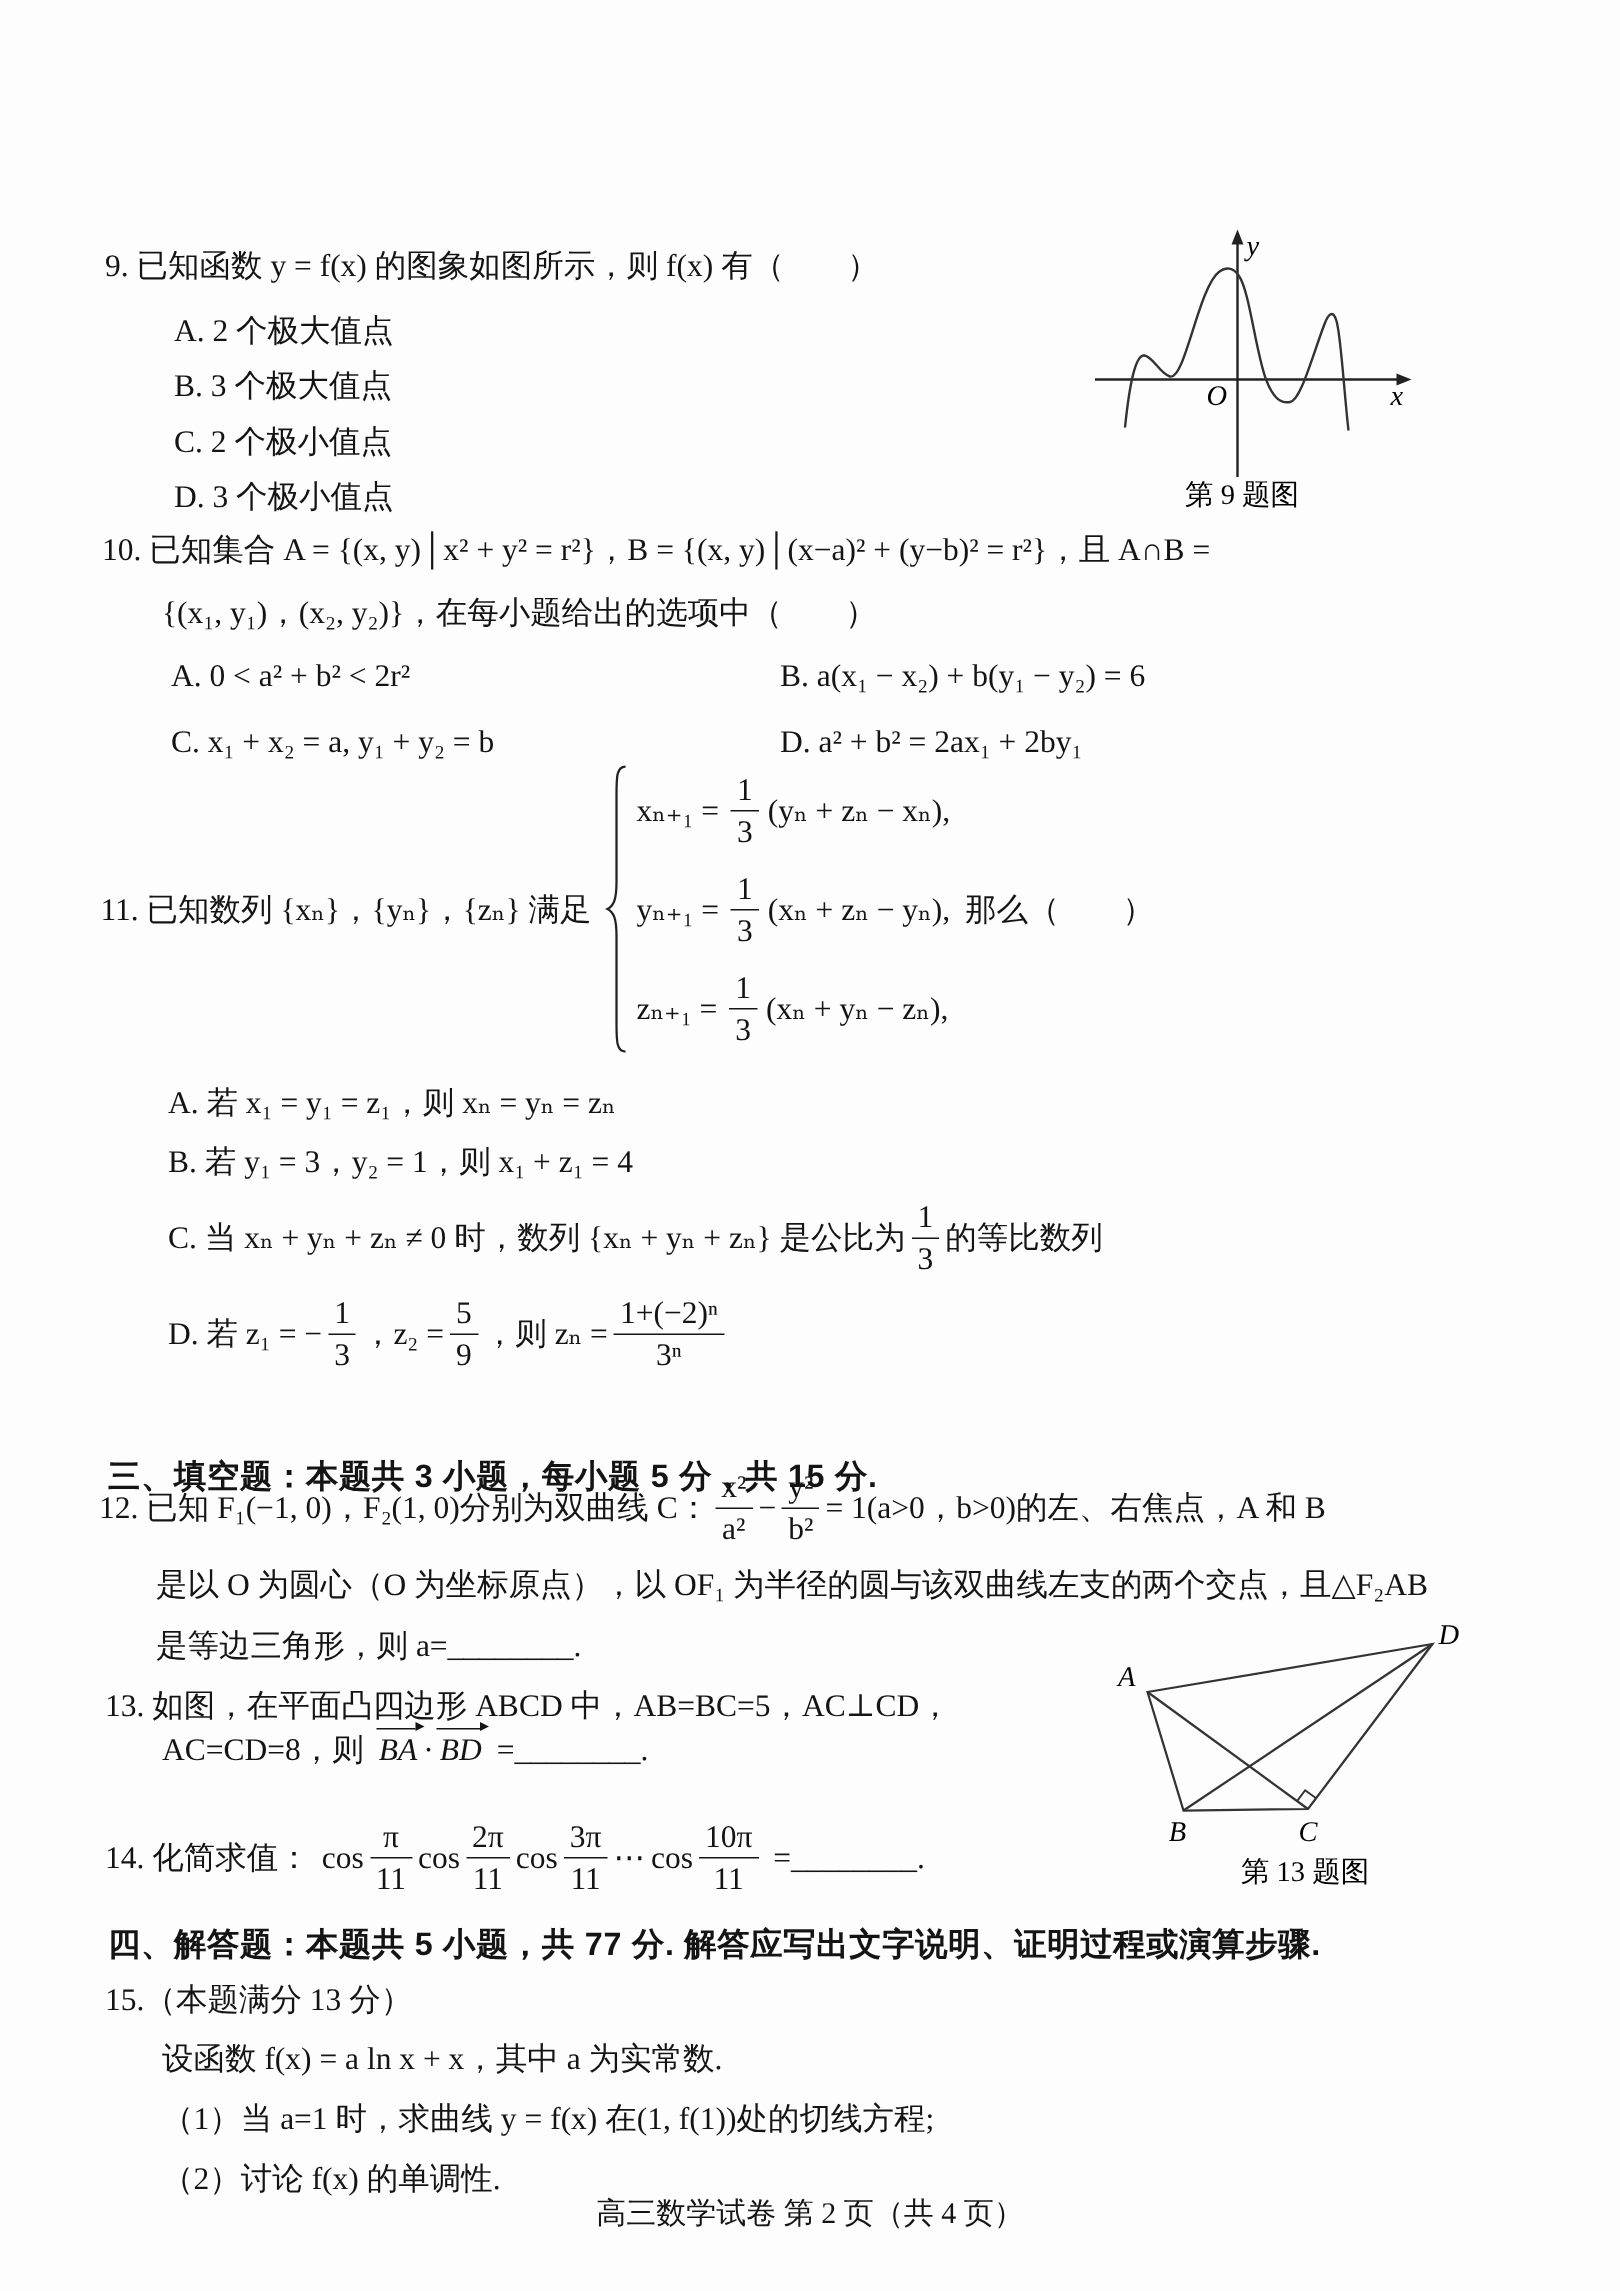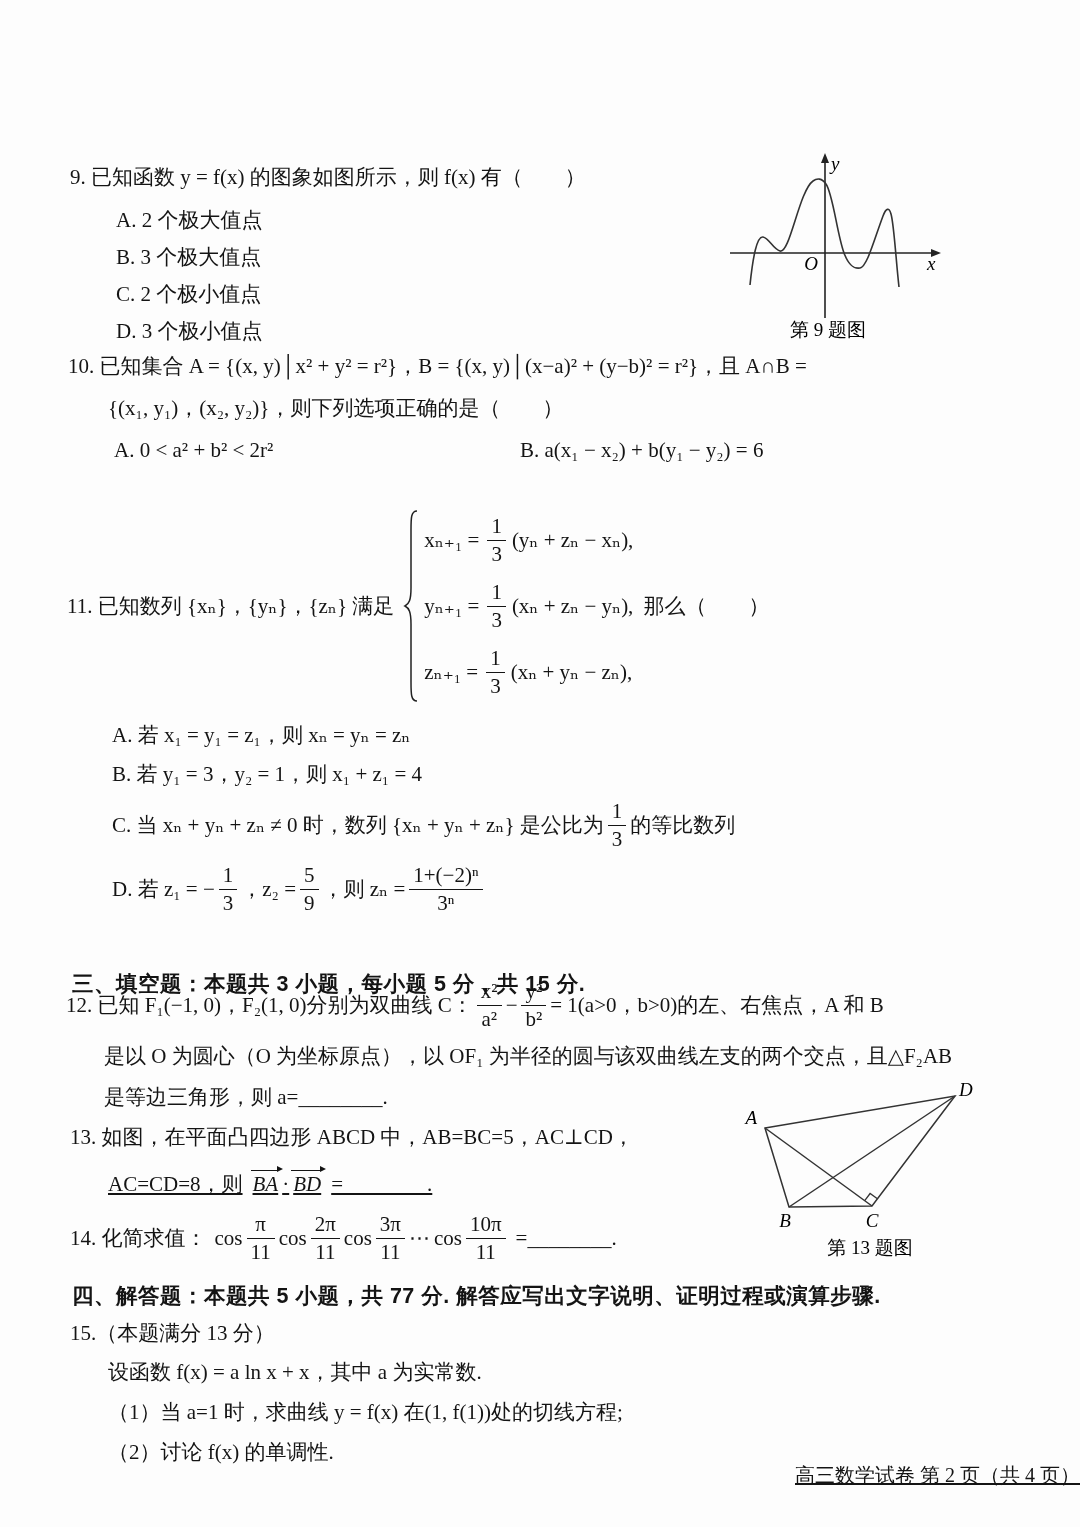--- a/index.html
+++ b/index.html
@@ -26,21 +26,21 @@
   .vec { position:relative; display:inline-block; padding:0 4px; font-style:italic; }
   .vec::before { content:""; position:absolute; left:2px; right:5px; top:-2px; border-top:1.4px solid #141414; }
   .vec::after { content:""; position:absolute; right:-1px; top:-5.5px; width:0; height:0;
     border-top:3.5px solid transparent; border-bottom:3.5px solid transparent; border-left:6px solid #141414; }
   .optrow { display:flex; line-height:44px; white-space:nowrap; }
   .optrow .ca { width:360px; padding-left:46px; }
   .optrow .cb { padding-left:46px; }
   svg text { font-family:"Liberation Serif","DejaVu Serif","DejaVu Sans",serif; }
   svg .mi { font-style:italic; font-size:19px; }
   svg .cap { font-size:19px; }
-  .footer { position:absolute; top:1462px; left:0; width:100%; text-align:right; font-size:20px;text-decoration:underline; }
+  .footer { position:absolute; top:1462px; left:0; width:100%; text-align:center; font-size:20px; }
 </style>
 </head>
 <body>
 
 <div class="page">
 
 
   <div class="abs" style="top:162px; left:70px; width:620px;">
     <div class="line">9.  已知函数 y = f(x) 的图象如图所示，则 f(x) 有（　　）</div>
     <div style="margin-top:10px;">
@@ -67,24 +67,28 @@
              C 183,62 186,61 188,68
              C 191,78 193,115 196,141" fill="none" stroke="#333" stroke-width="1.6"></path>
     <text x="128" y="24" class="mi">y</text>
     <text x="115" y="124" text-anchor="end" class="mi">O</text>
     <text x="224" y="124" class="mi">x</text>
     <text x="125" y="190" text-anchor="middle" class="cap">第 9 题图</text>
   </svg>
 
   <div class="abs" style="top:344px; left:68px; width:960px;">
     <div class="line" style="line-height:44px;">10. 已知集合 A = {(x, y)│x² + y² = r²}，B = {(x, y)│(x−a)² + (y−b)² = r²}，且 A∩B =</div>
-    <div class="line" style="line-height:40px; padding-left:40px;">{(x₁, y₁)，(x₂, y₂)}，则下列选项正确的是（　　）</div>
+    <div class="line" style="line-height:40px; padding-left:40px;">{(x₁, y₁)，(x₂, y₂)}，在每小题给出的选项中（　　）</div>
     <div class="optrow">
       <div class="ca">A.  0 &lt; a² + b² &lt; 2r²</div>
       <div class="cb">B.  a(x₁ − x₂) + b(y₁ − y₂) = 6</div>
+    </div>
+    <div class="optrow">
+      <div class="ca">C.  x₁ + x₂ = a,  y₁ + y₂ = b</div>
+      <div class="cb">D.  a² + b² = 2ax₁ + 2by₁</div>
     </div>
   </div>
 
   <div class="abs mrow" style="top:505px; left:67px; height:202px;">
     <span>11. 已知数列 {xₙ}，{yₙ}，{zₙ} 满足</span>
     <svg width="18" height="196" viewBox="0 0 18 196" style="margin:0 4px 0 8px;">
       <path d="M15,3 C9,3 9,10 9,22 L9,80 C9,92 7,96 3,98 C7,100 9,104 9,116 L9,174 C9,186 9,193 15,193" fill="none" stroke="#222" stroke-width="1.5"></path>
     </svg>
     <div>
       <div class="eq">
@@ -160,21 +164,21 @@
           <span class="den">b²</span>
         </span>
       <span>= 1(a&gt;0，b&gt;0)的左、右焦点，A 和 B</span>
     </div>
     <div class="line indent" style="line-height:40px;">是以 O 为圆心（O 为坐标原点），以 OF₁ 为半径的圆与该双曲线左支的两个交点，且△F₂AB</div>
     <div class="line indent" style="line-height:42px;">是等边三角形，则 a=________.</div>
   </div>
 
   <div class="abs" style="top:1122px; left:70px; width:660px;">
     <div class="line">13. 如图，在平面凸四边形 ABCD 中，AB=BC=5，AC⊥CD，</div>
-    <div class="mrow indent" style="margin-top:18px;text-decoration:underline;">
+    <div class="mrow indent" style="">
       <span>AC=CD=8，则</span>
       <span class="vec" style="margin-left:6px;">BA</span>
       <span>·</span>
       <span class="vec" style="margin-right:6px;">BD</span>
       <span>=________.</span>
     </div>
   </div>
 
   <svg class="abs" style="top:1082px; left:715px;" width="300" height="185" viewBox="0 0 300 185">
     <polygon points="50,46 240,14 157,124 74,125" fill="none" stroke="#333" stroke-width="1.5"></polygon>

